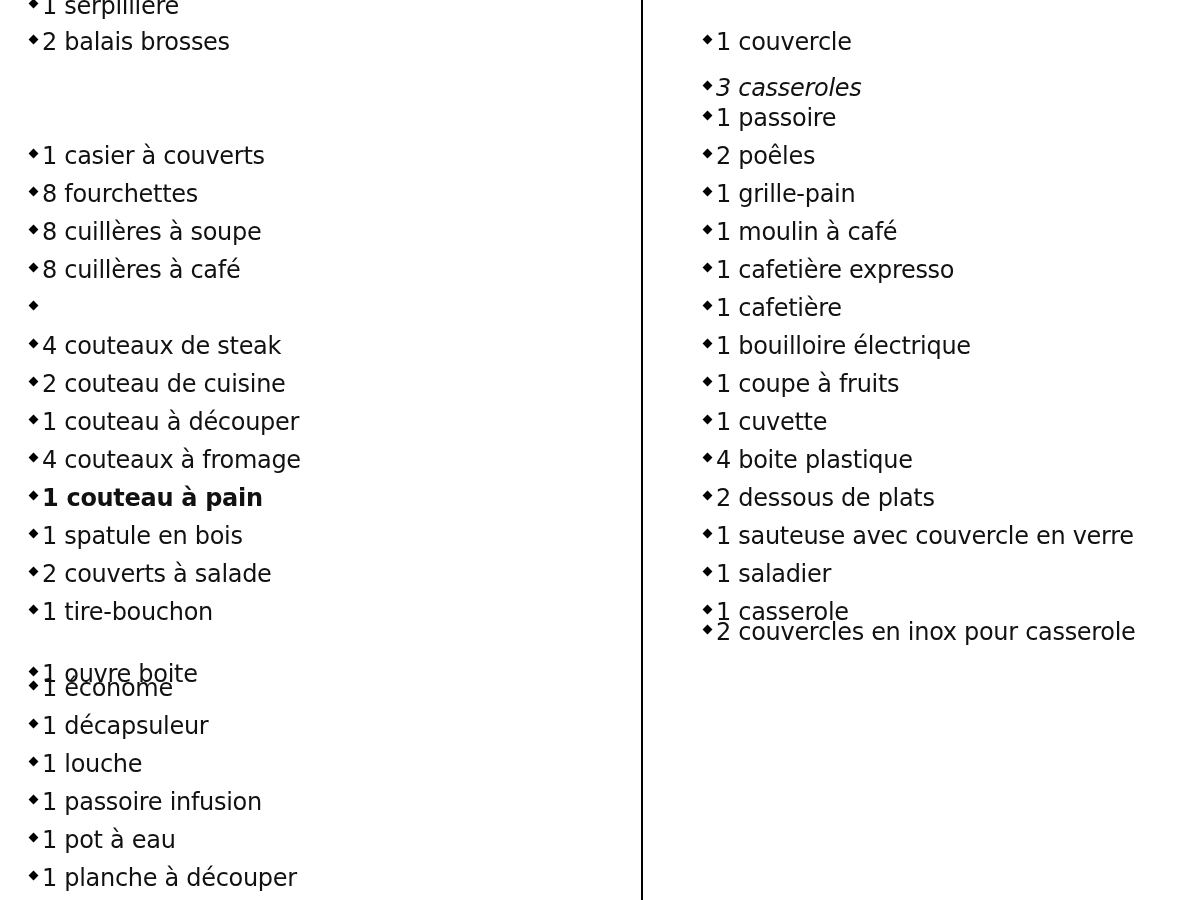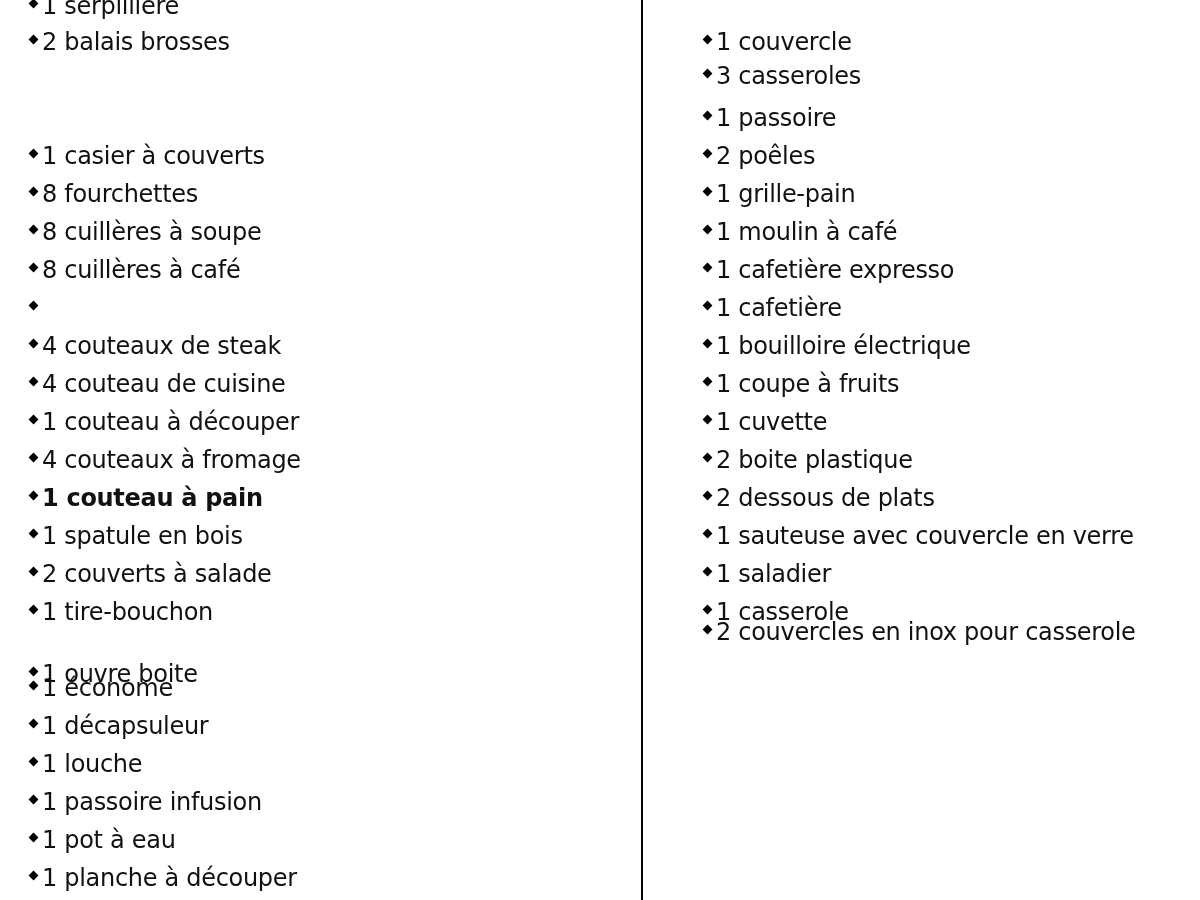--- a/index.html
+++ b/index.html
@@ -19,46 +19,46 @@
 <div class="divider"></div>
 <div class="col col-left">
     <div class="item" style="top: -9px;"><span class="bullet"></span><span>1 serpillière</span></div>
     <div class="item" style="top: 27px;"><span class="bullet"></span><span>2 balais brosses</span></div>
     <div class="item" style="top: 141px;"><span class="bullet"></span><span>1 casier à couverts</span></div>
     <div class="item" style="top: 179px;"><span class="bullet"></span><span>8 fourchettes</span></div>
     <div class="item" style="top: 217px;"><span class="bullet"></span><span>8 cuillères à soupe</span></div>
     <div class="item" style="top: 255px;"><span class="bullet"></span><span>8 cuillères à café</span></div>
     <div class="item" style="top: 293px;"><span class="bullet"></span></div>
     <div class="item" style="top: 331px;"><span class="bullet"></span><span>4 couteaux de steak</span></div>
-    <div class="item" style="top: 369px;"><span class="bullet"></span><span>4 couteau de cuisine</span></div>
+    <div class="item" style="top: 369px;"><span class="bullet"></span><span>2 couteau de cuisine</span></div>
     <div class="item" style="top: 407px;"><span class="bullet"></span><span>1 couteau à découper</span></div>
     <div class="item" style="top: 445px;"><span class="bullet"></span><span>4 couteaux à fromage</span></div>
     <div class="item" style="top: 483px; font-weight: bold;"><span class="bullet"></span><span>1 couteau à pain</span></div>
     <div class="item" style="top: 521px;"><span class="bullet"></span><span>1 spatule en bois</span></div>
     <div class="item" style="top: 559px;"><span class="bullet"></span><span>2 couverts à salade</span></div>
     <div class="item" style="top: 597px;"><span class="bullet"></span><span>1 tire-bouchon</span></div>
     <div class="item" style="top: 635px; margin-top: 24px;"><span class="bullet"></span><span>1 ouvre boite</span></div>
     <div class="item" style="top: 673px;"><span class="bullet"></span><span>1 économe</span></div>
     <div class="item" style="top: 711px;"><span class="bullet"></span><span>1 décapsuleur</span></div>
     <div class="item" style="top: 749px;"><span class="bullet"></span><span>1 louche</span></div>
     <div class="item" style="top: 787px;"><span class="bullet"></span><span>1 passoire infusion</span></div>
     <div class="item" style="top: 825px;"><span class="bullet"></span><span>1 pot à eau</span></div>
     <div class="item" style="top: 863px;"><span class="bullet"></span><span>1 planche à découper</span></div>
   </div>
 <div class="col col-right">
     <div class="item" style="top: 27px;"><span class="bullet"></span><span>1 couvercle</span></div>
-    <div class="item" style="top: 61px;"><span class="bullet"></span><span>3 casseroles</span></div>
+    <div class="item" style="top: 73px; font-style: italic;"><span class="bullet"></span><span>3 casseroles</span></div>
     <div class="item" style="top: 103px;"><span class="bullet"></span><span>1 passoire</span></div>
     <div class="item" style="top: 141px;"><span class="bullet"></span><span>2 poêles</span></div>
     <div class="item" style="top: 179px;"><span class="bullet"></span><span>1 grille-pain</span></div>
     <div class="item" style="top: 217px;"><span class="bullet"></span><span>1 moulin à café</span></div>
     <div class="item" style="top: 255px;"><span class="bullet"></span><span>1 cafetière expresso</span></div>
     <div class="item" style="top: 293px;"><span class="bullet"></span><span>1 cafetière</span></div>
     <div class="item" style="top: 331px;"><span class="bullet"></span><span>1 bouilloire électrique</span></div>
     <div class="item" style="top: 369px;"><span class="bullet"></span><span>1 coupe à fruits</span></div>
     <div class="item" style="top: 407px;"><span class="bullet"></span><span>1 cuvette</span></div>
-    <div class="item" style="top: 445px;"><span class="bullet"></span><span>2 boite plastique</span></div>
+    <div class="item" style="top: 445px;"><span class="bullet"></span><span>4 boite plastique</span></div>
     <div class="item" style="top: 483px;"><span class="bullet"></span><span>2 dessous de plats</span></div>
     <div class="item" style="top: 521px;"><span class="bullet"></span><span>1 sauteuse avec couvercle en verre</span></div>
     <div class="item" style="top: 559px;"><span class="bullet"></span><span>1 saladier</span></div>
     <div class="item" style="top: 597px;"><span class="bullet"></span><span>1 casserole</span></div>
     <div class="item" style="top: 617px;"><span class="bullet"></span><span>2 couvercles en inox pour casserole</span></div>
   </div>
 
 </body></html>

